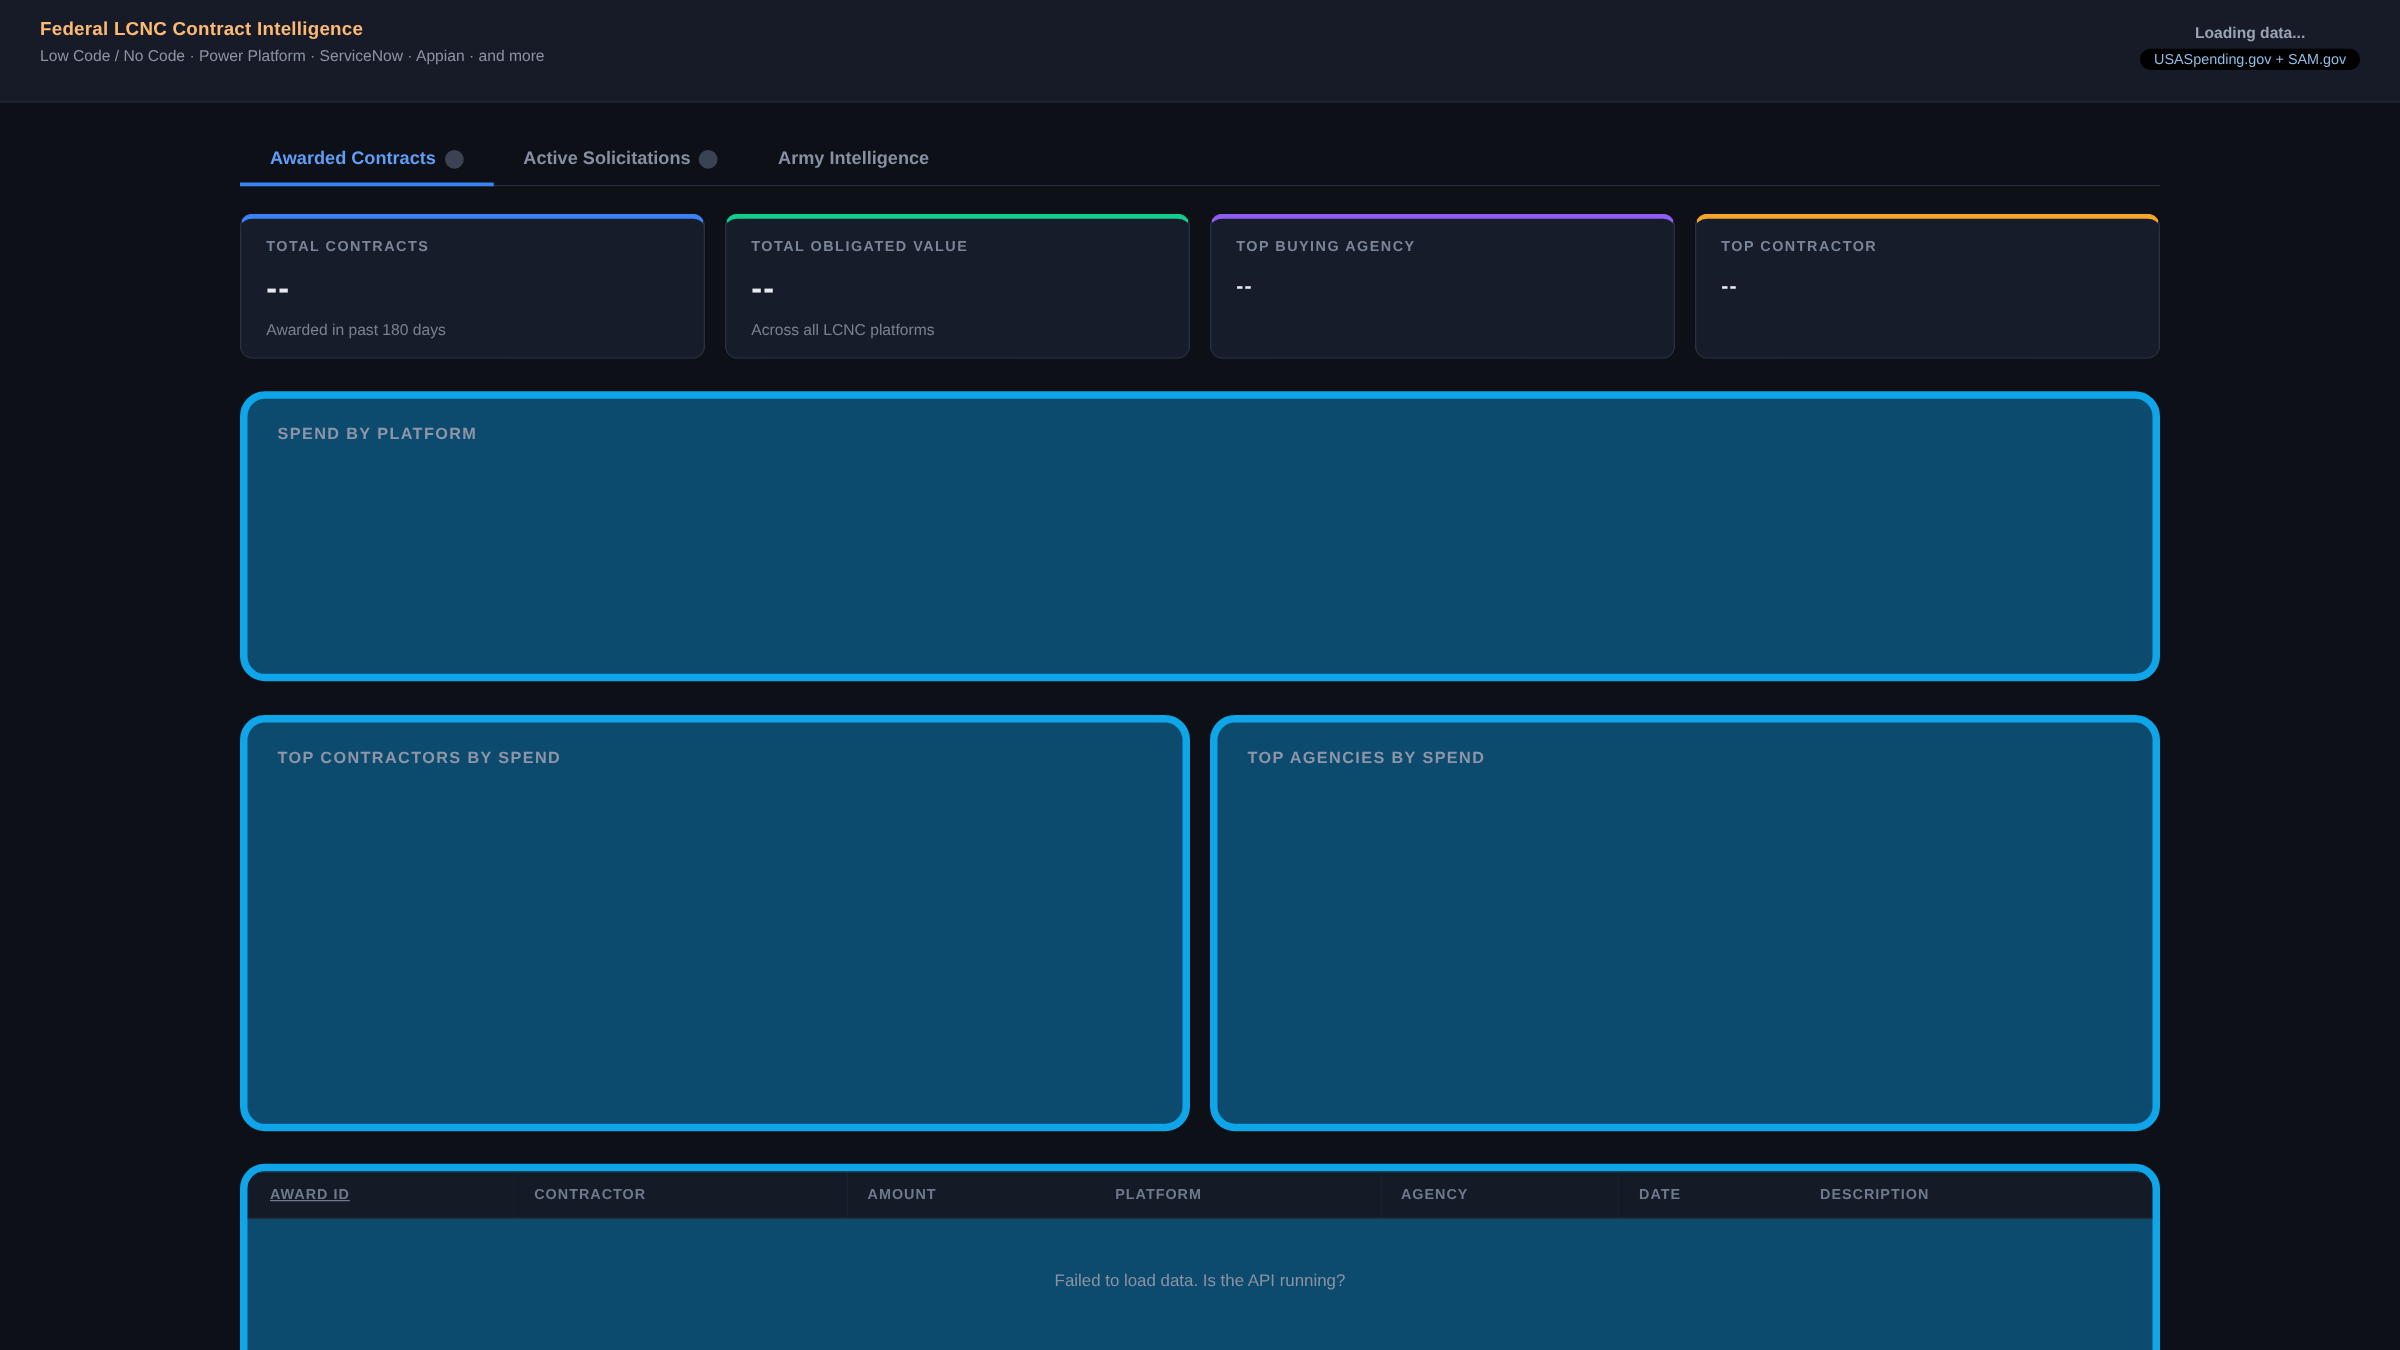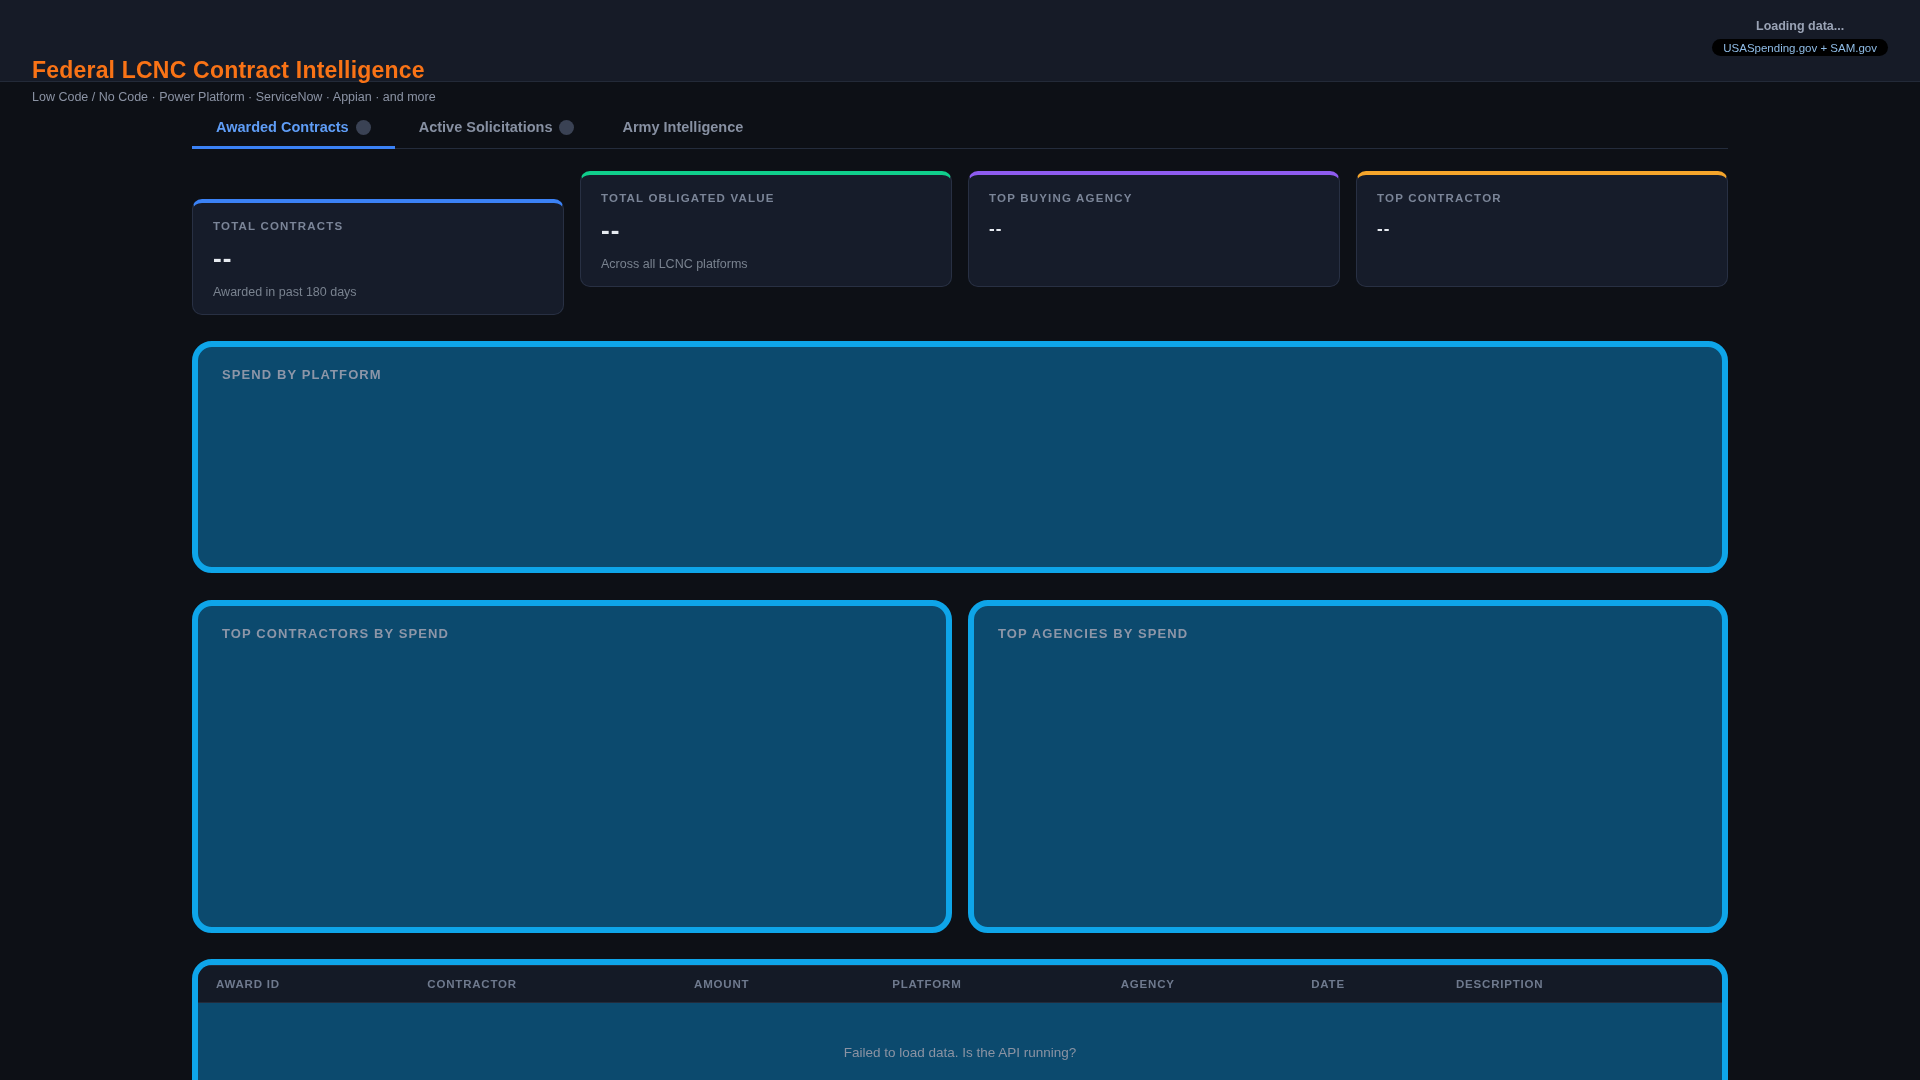--- a/index.html
+++ b/index.html
@@ -15,25 +15,24 @@
   .app-header {
     height: 82px;
     background: #161b27;
     border-bottom: 1px solid #232a38;
     display: flex;
     justify-content: space-between;
     align-items: flex-start;
     padding: 15px 32px 0 32px;
   }
   .app-title {
-    font-size: 23px;
-    font-weight: 700;
-    color: #f97316;
+    font-size: 15px;
+    font-weight: 700;
+    color: #fdba74;
     letter-spacing: 0.2px;
-    margin-top: 42px;
   }
   .app-subtitle {
     margin-top: 6px;
     font-size: 12.5px;
     color: #8b93a4;
   }
   .header-right {
     text-align: center;
     padding-top: 4px;
   }
@@ -191,21 +190,21 @@
     padding: 12px 16px;
     white-space: nowrap;
   }
   .awards-table th:first-child { padding-left: 18px; }
   .awards-table td.empty-cell {
     text-align: center;
     padding: 42px 0 28px 0;
     font-size: 13.5px;
     color: #8b93a3;
   }
-  .col-awardid { width: 14%; }
+  .col-awardid { width: 14%; text-decoration: underline; }
   .col-contractor { width: 17.5%; }
   .col-amount { width: 13%; }
   .col-platform { width: 15%; }
   .col-agency { width: 12.5%; }
   .col-date { width: 9.5%; }
   .col-description { width: 18.5%; }
 </style>
 </head>
 <body>
 
@@ -230,21 +229,21 @@
     <div class="tab">
       <span>Active Solicitations</span>
       <span class="tab-badge"></span>
     </div>
     <div class="tab">
       <span>Army Intelligence</span>
     </div>
   </nav>
 
   <div class="stats-grid">
-    <div class="stat-card" style="border-top-color: rgb(59, 130, 246); margin-top: 28px;">
+    <div class="stat-card" style="border-top-color: rgb(59, 130, 246);">
       <div class="stat-label">TOTAL CONTRACTS</div>
       <div class="stat-value">--</div>
       <div class="stat-sub">Awarded in past 180 days</div>
     </div>
     <div class="stat-card" style="border-top-color: rgb(16, 206, 140);">
       <div class="stat-label">TOTAL OBLIGATED VALUE</div>
       <div class="stat-value">--</div>
       <div class="stat-sub">Across all LCNC platforms</div>
     </div>
     <div class="stat-card" style="border-top-color: rgb(142, 92, 240);">

